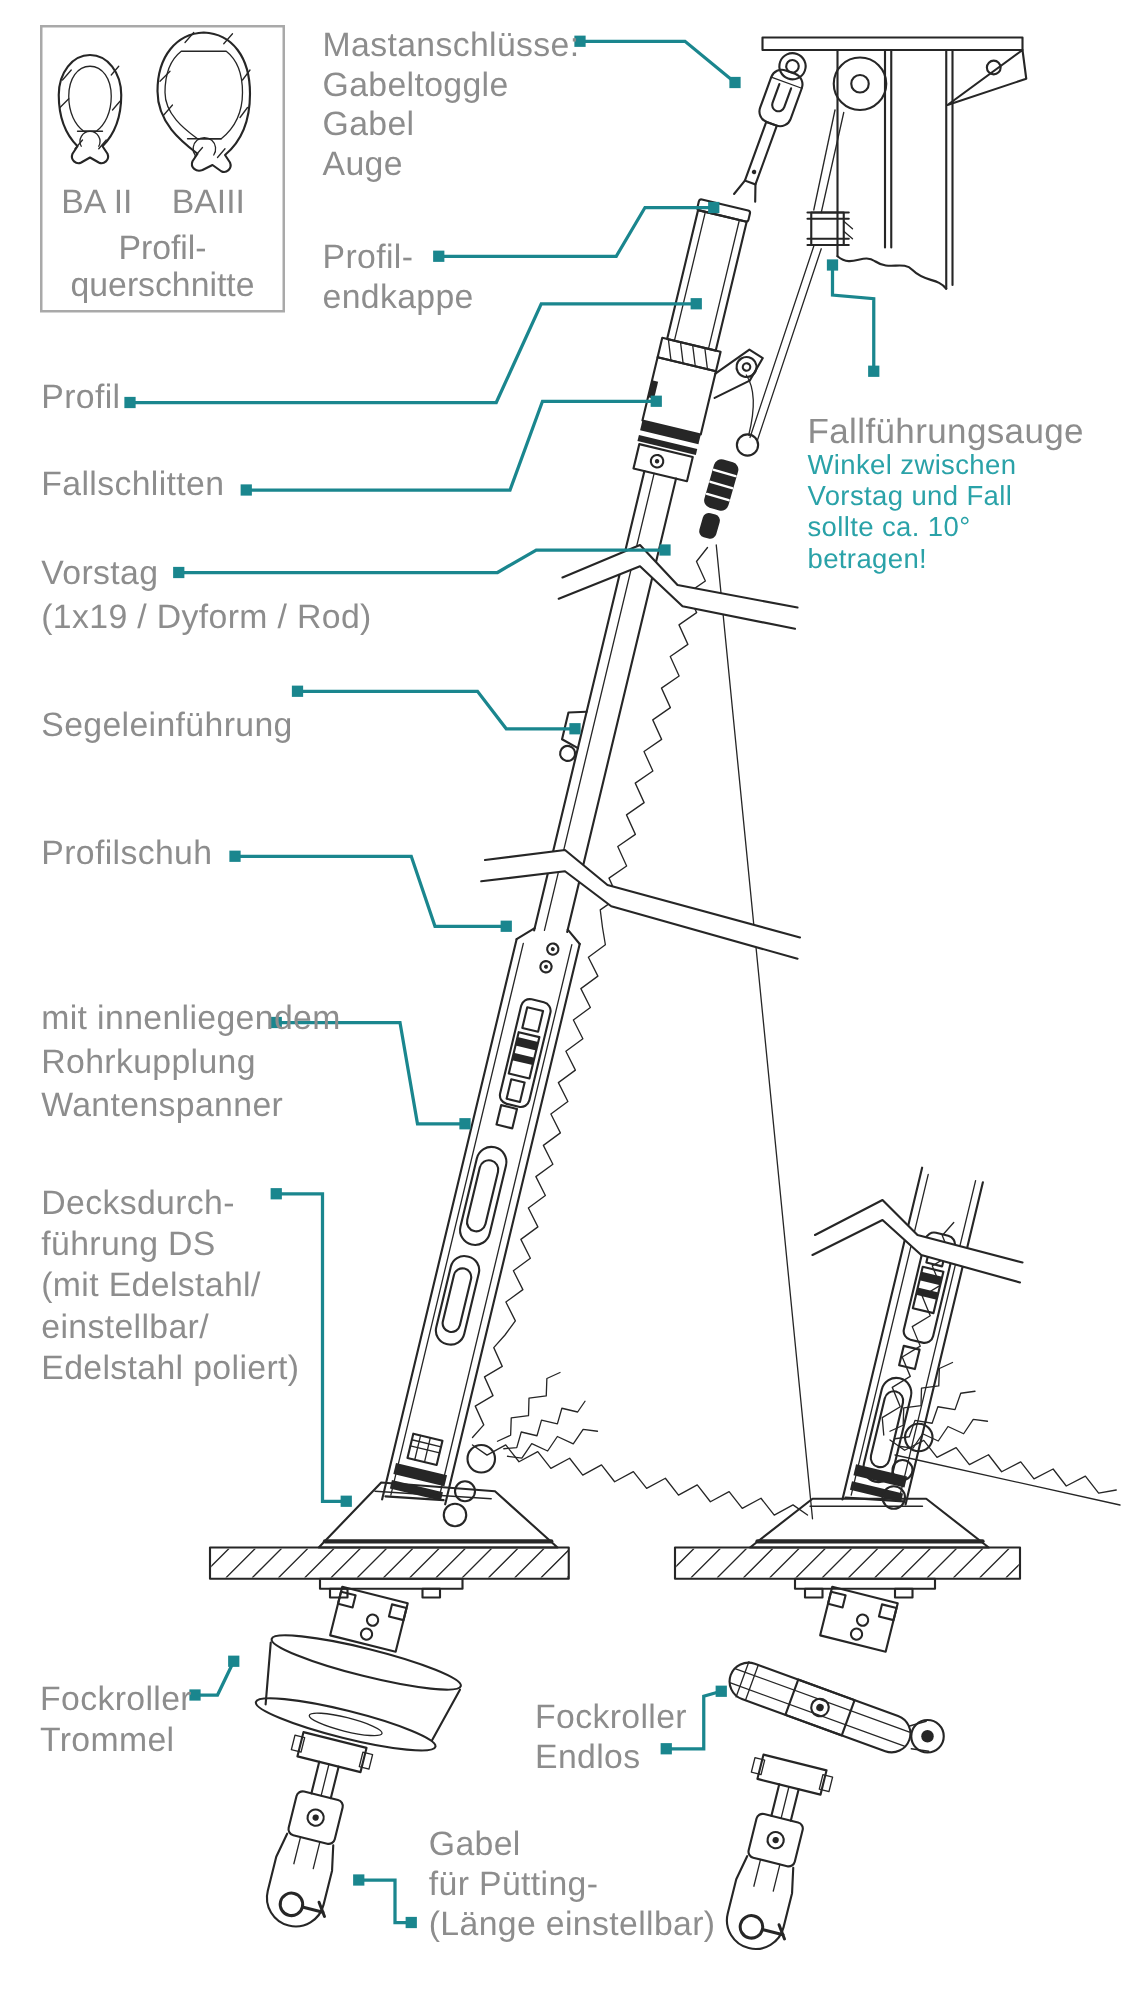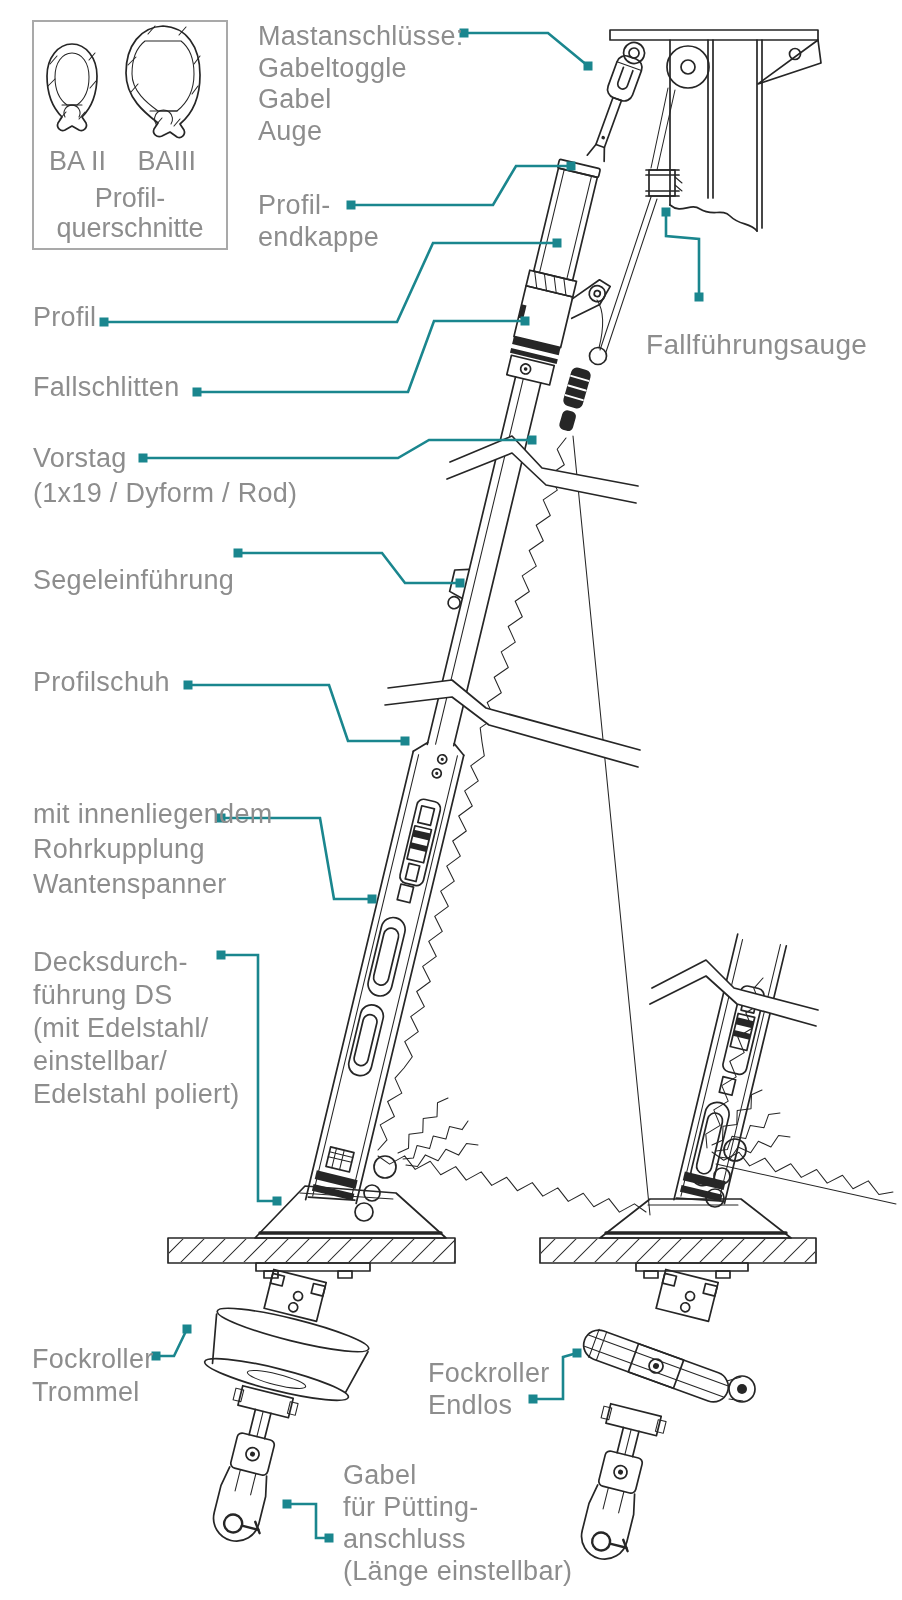--- a/index.html
+++ b/index.html
@@ -468,20 +468,25 @@
 </div>
 
 <div class="lbl lh32" style="left:428px;top:1357px;">
   <div>Fockroller</div>
   <div>Endlos</div>
 </div>
 
 <div class="lbl lh32" style="left:343px;top:1459px;">
   <div>Gabel</div>
   <div>für Pütting-</div>
-  <div>anschluss</div>
   <div>(Länge einstellbar)</div>
 </div>
 
 <div class="lbl big" style="left:646px;top:329px;">Fallführungsauge</div>
 
+<div class="note" style="left:646px;top:359px;">
+  <div>Winkel zwischen</div>
+  <div>Vorstag und Fall</div>
+  <div>sollte ca. 10°</div>
+  <div>betragen!</div>
+</div>
 
 </div>
 
 </body></html>

